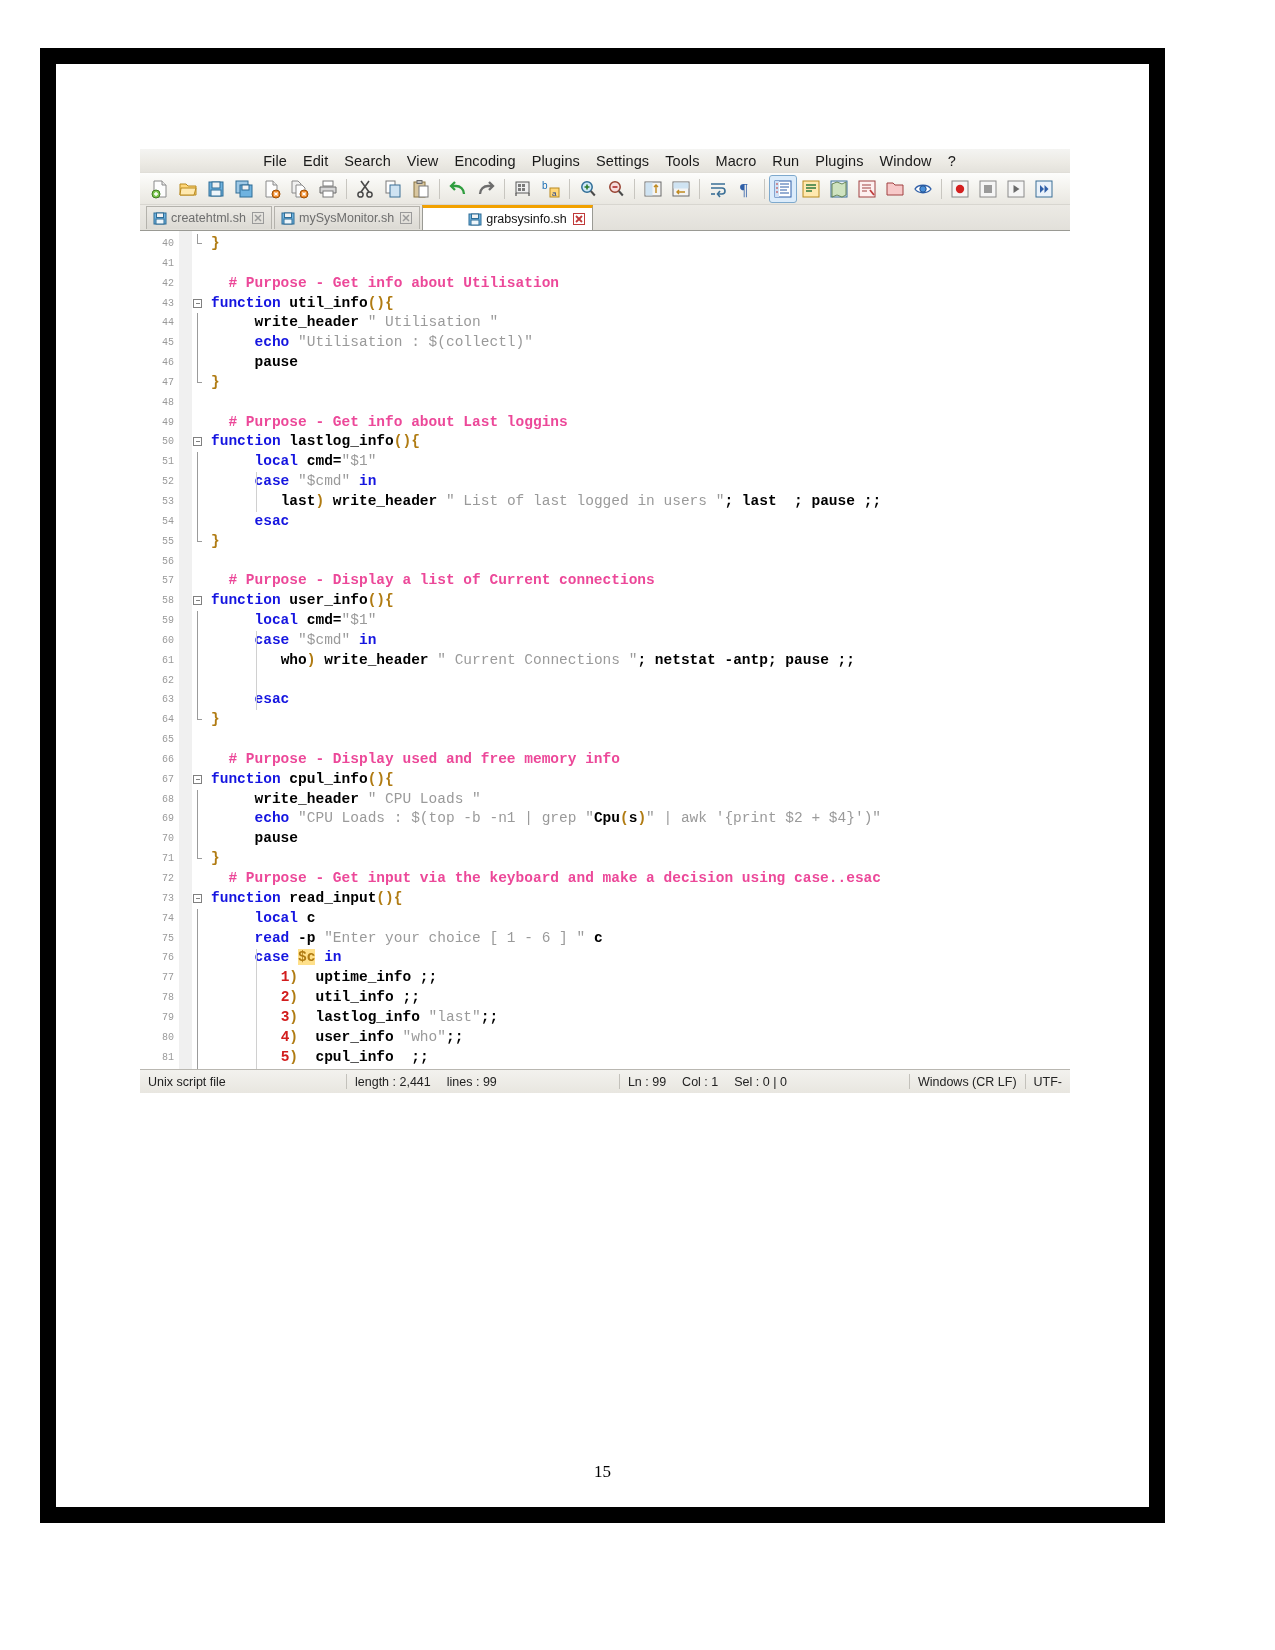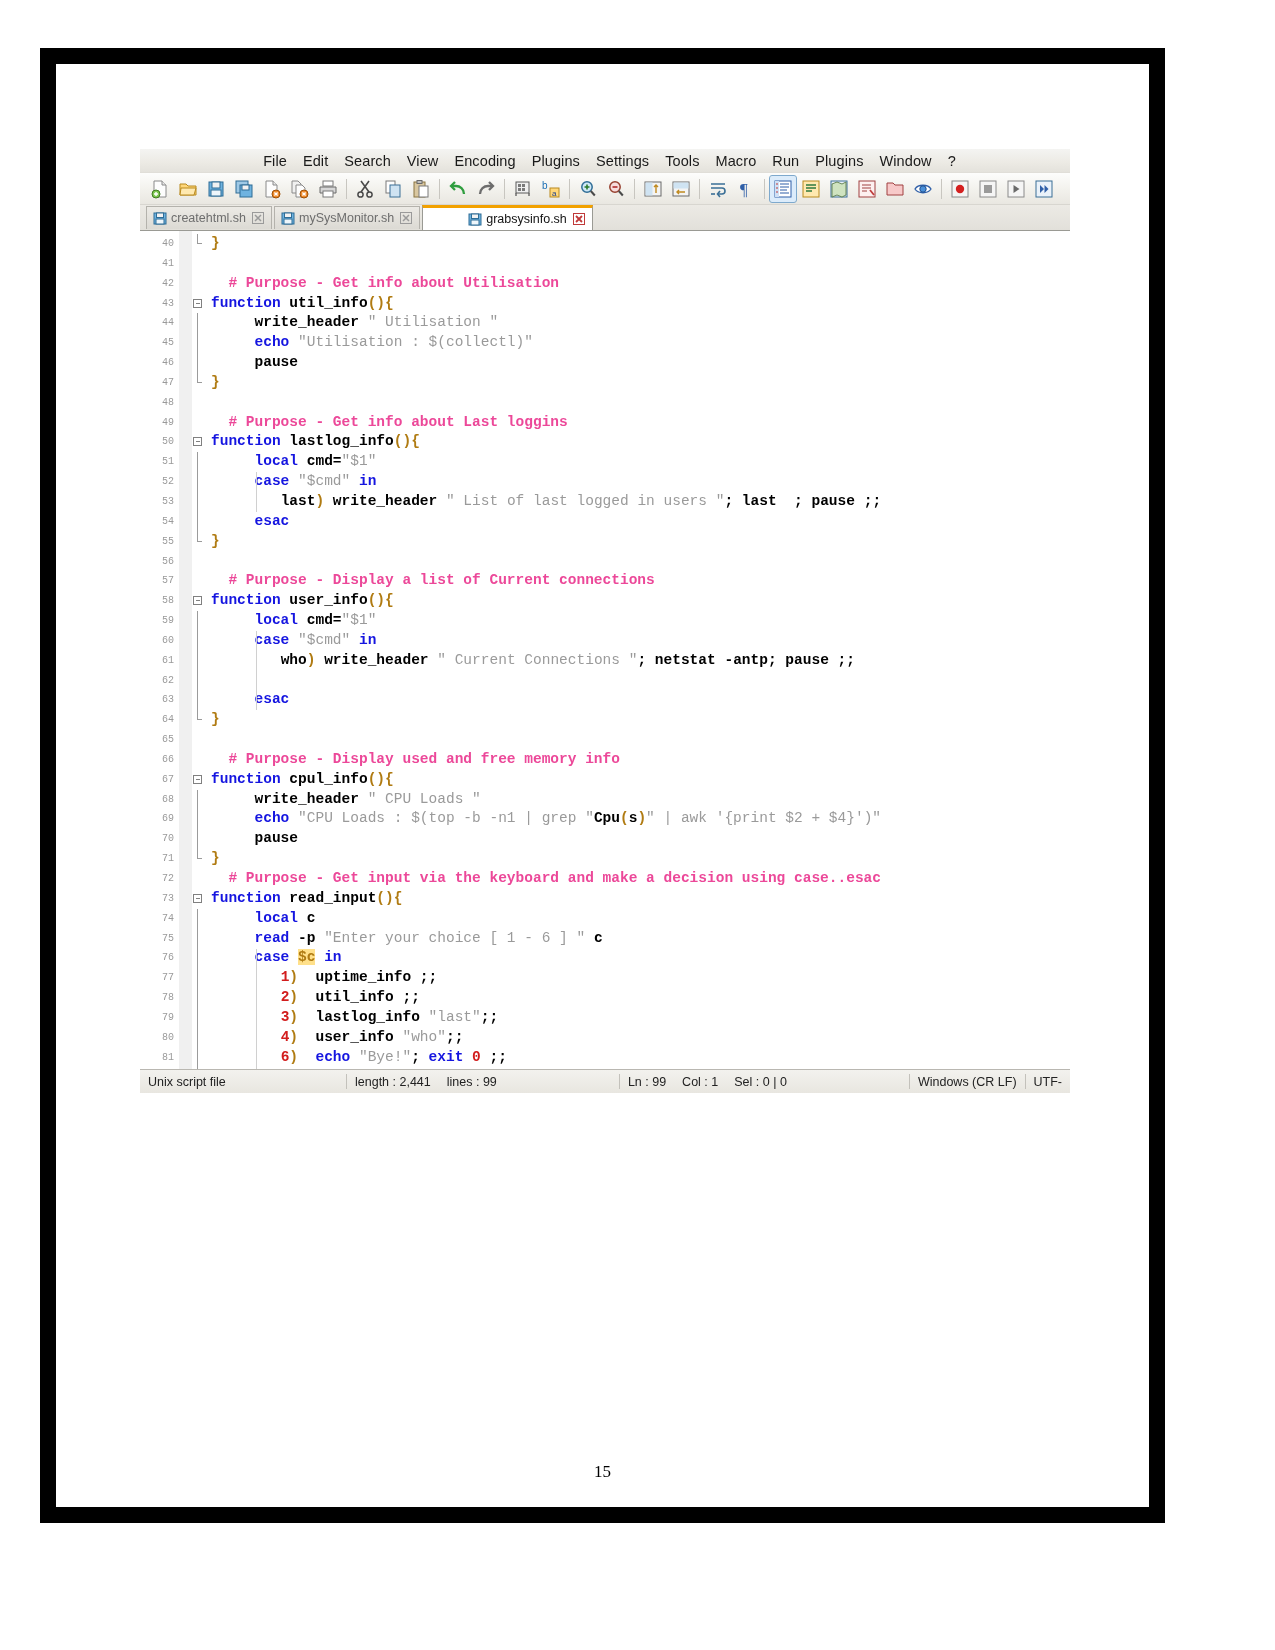--- a/index.html
+++ b/index.html
@@ -772,20 +772,21 @@
             <div class="cl"><span class="c-brace">}</span></div>
             <div class="cl">  <span class="c-comment"># Purpose - Get input via the keyboard and make a decision using case..esac</span></div>
             <div class="cl"><span class="c-kw">function</span> <span class="c-ident">read_input</span><span class="c-brace">(</span><span class="c-brace">)</span><span class="c-brace">{</span></div>
             <div class="cl">     <span class="c-kw">local</span> <span class="c-ident">c</span></div>
             <div class="cl">     <span class="c-kw">read</span> <span class="c-op">-</span><span class="c-ident">p</span> <span class="c-str">"Enter your choice [ 1 - 6 ] "</span> <span class="c-ident">c</span></div>
             <div class="cl">     <span class="c-kw">case</span> <span class="c-var-hl">$c</span> <span class="c-kw">in</span></div>
             <div class="cl">        <span class="c-num">1</span><span class="c-brace">)</span>  <span class="c-ident">uptime_info</span> <span class="c-op">;</span><span class="c-op">;</span></div>
             <div class="cl">        <span class="c-num">2</span><span class="c-brace">)</span>  <span class="c-ident">util_info</span> <span class="c-op">;</span><span class="c-op">;</span></div>
             <div class="cl">        <span class="c-num">3</span><span class="c-brace">)</span>  <span class="c-ident">lastlog_info</span> <span class="c-str">"last"</span><span class="c-op">;</span><span class="c-op">;</span></div>
             <div class="cl">        <span class="c-num">4</span><span class="c-brace">)</span>  <span class="c-ident">user_info</span> <span class="c-str">"who"</span><span class="c-op">;</span><span class="c-op">;</span></div>
+            <div class="cl">        <span class="c-num">5</span><span class="c-brace">)</span>  <span class="c-ident">cpul_info</span>  <span class="c-op">;</span><span class="c-op">;</span></div>
             <div class="cl">        <span class="c-num">6</span><span class="c-brace">)</span>  <span class="c-kw">echo</span> <span class="c-str">"Bye!"</span><span class="c-op">;</span> <span class="c-kw">exit</span> <span class="c-num">0</span> <span class="c-op">;</span><span class="c-op">;</span></div>
             <div class="indent-guide" style="left: 49px; top: 241.2px; height: 39.7px;"></div>
             <div class="indent-guide" style="left: 49px; top: 400px; height: 79.4px;"></div>
             <div class="indent-guide" style="left: 49px; top: 717.6px; height: 138.95px;"></div>
           </div>
       </div>
 
       <div class="statusbar">
         <div class="sb-cell" style="width:190px">Unix script file</div>
         <div class="sb-div"></div>

